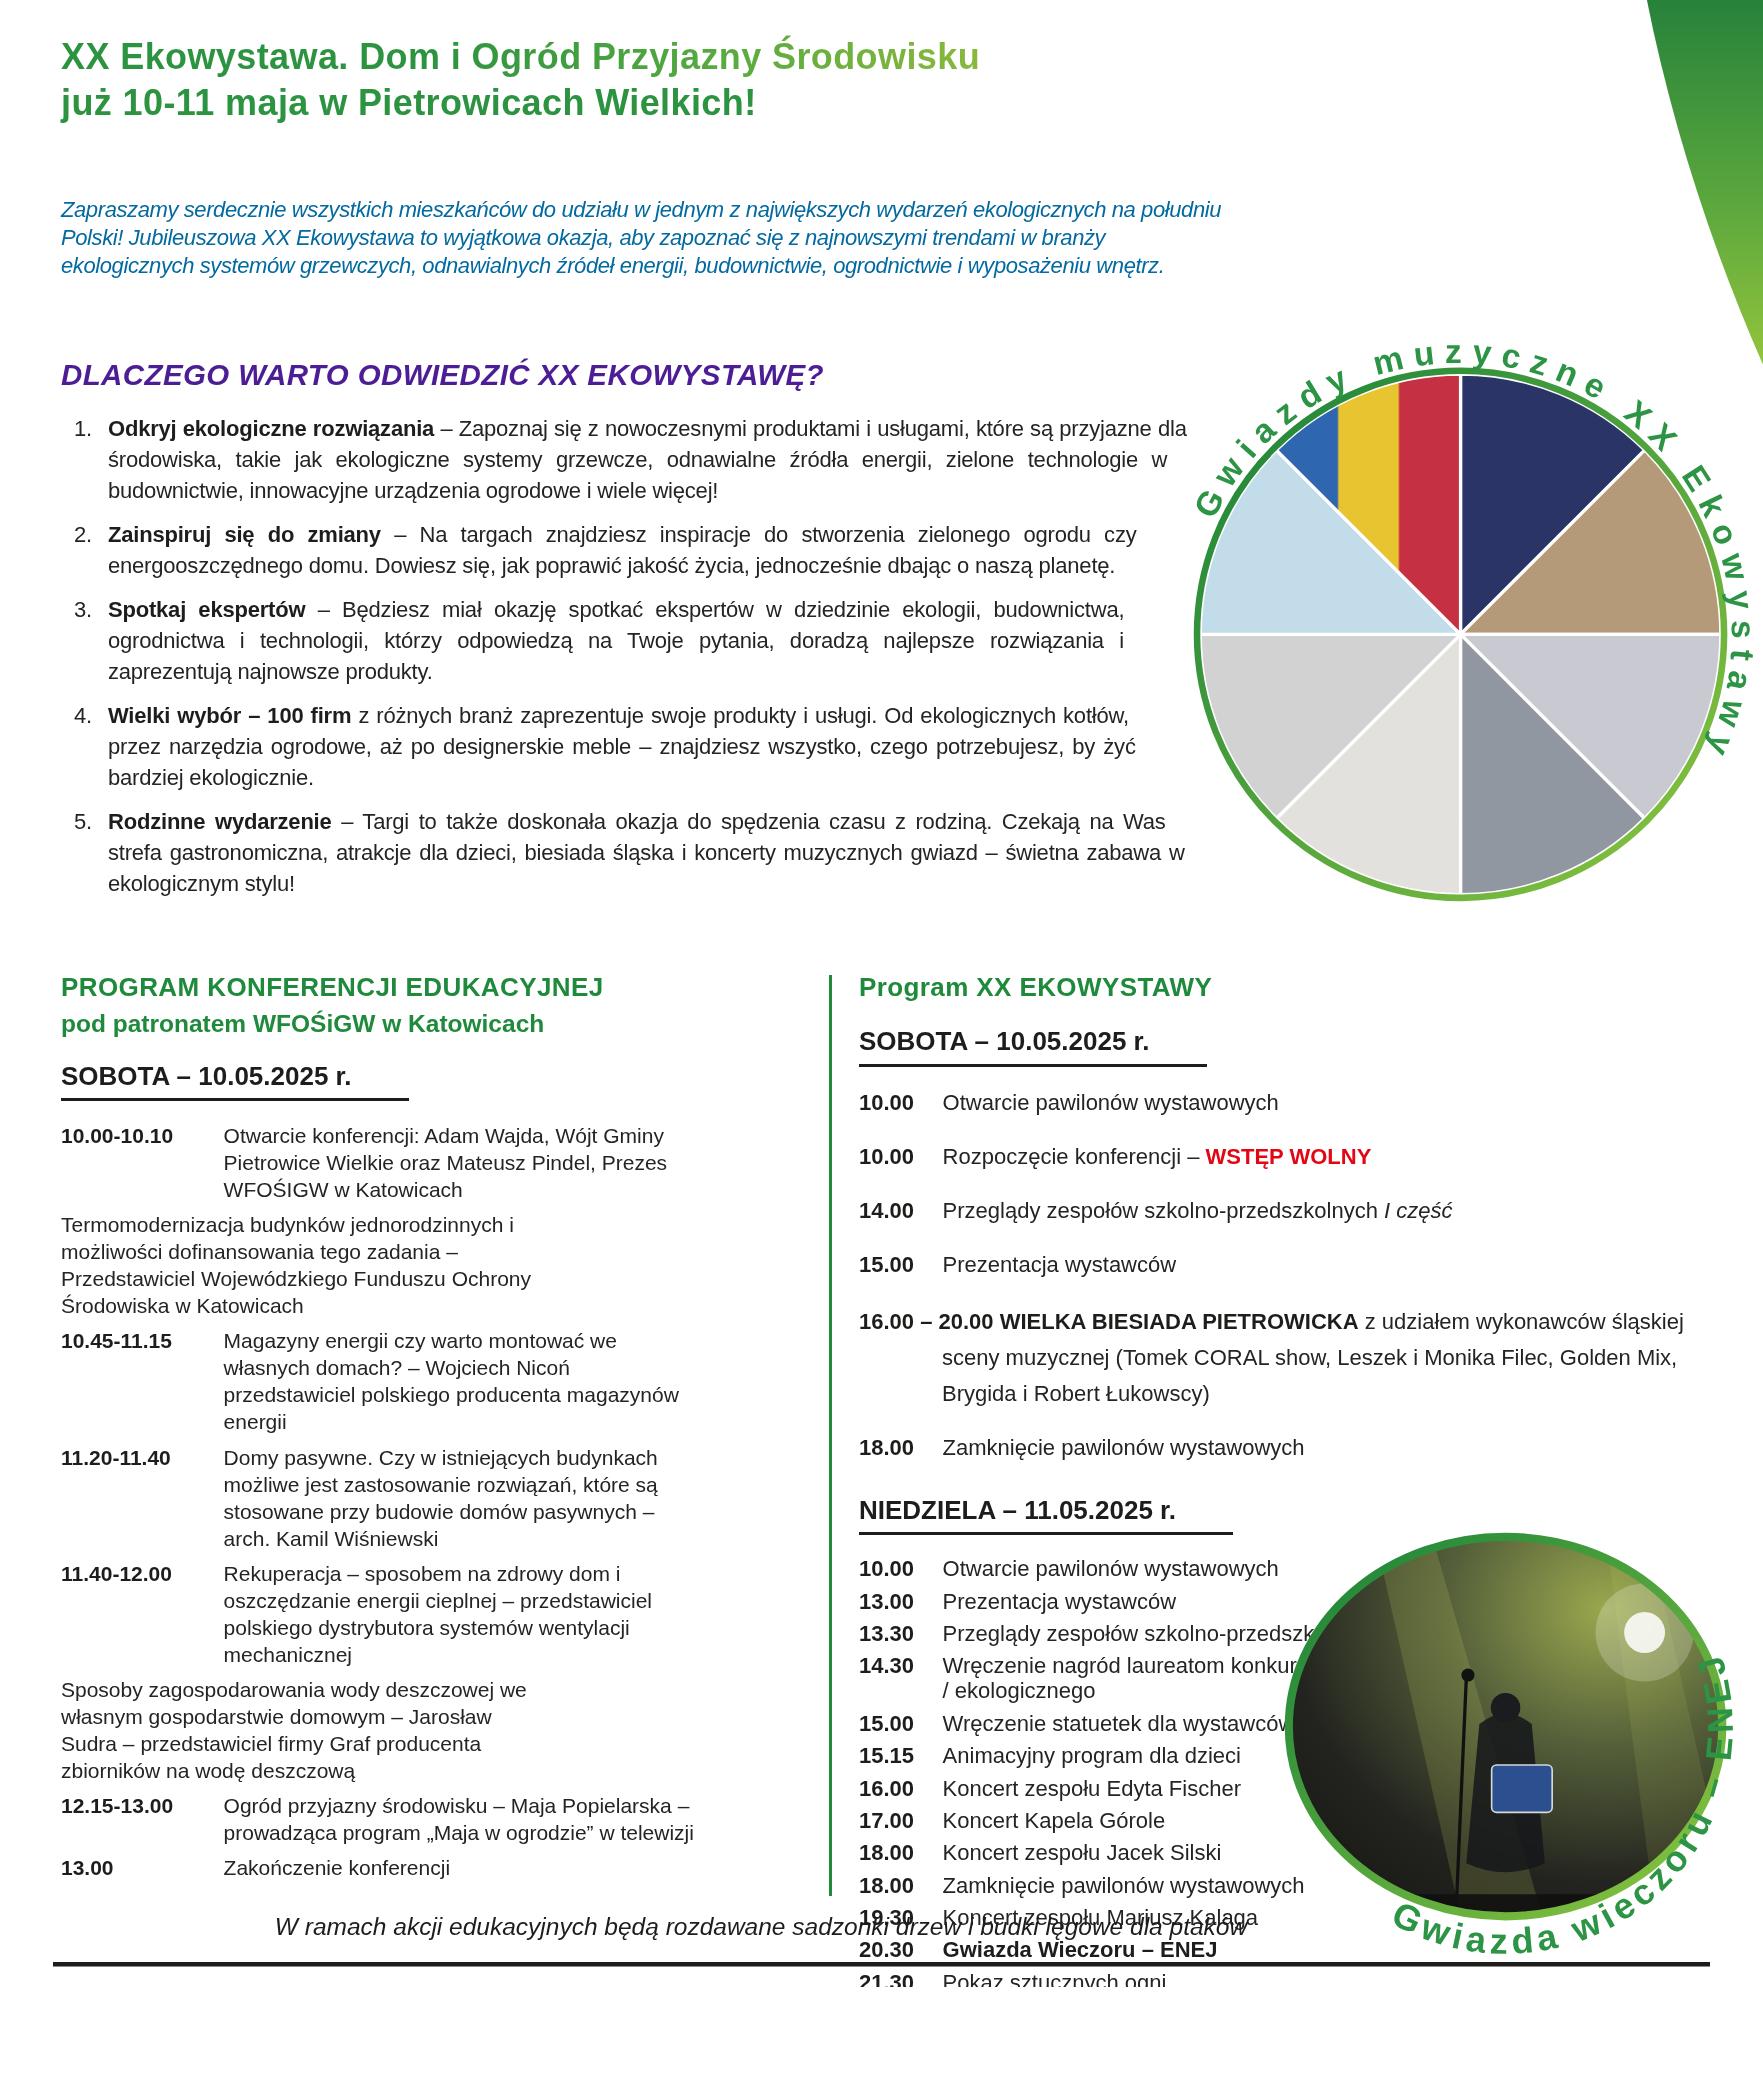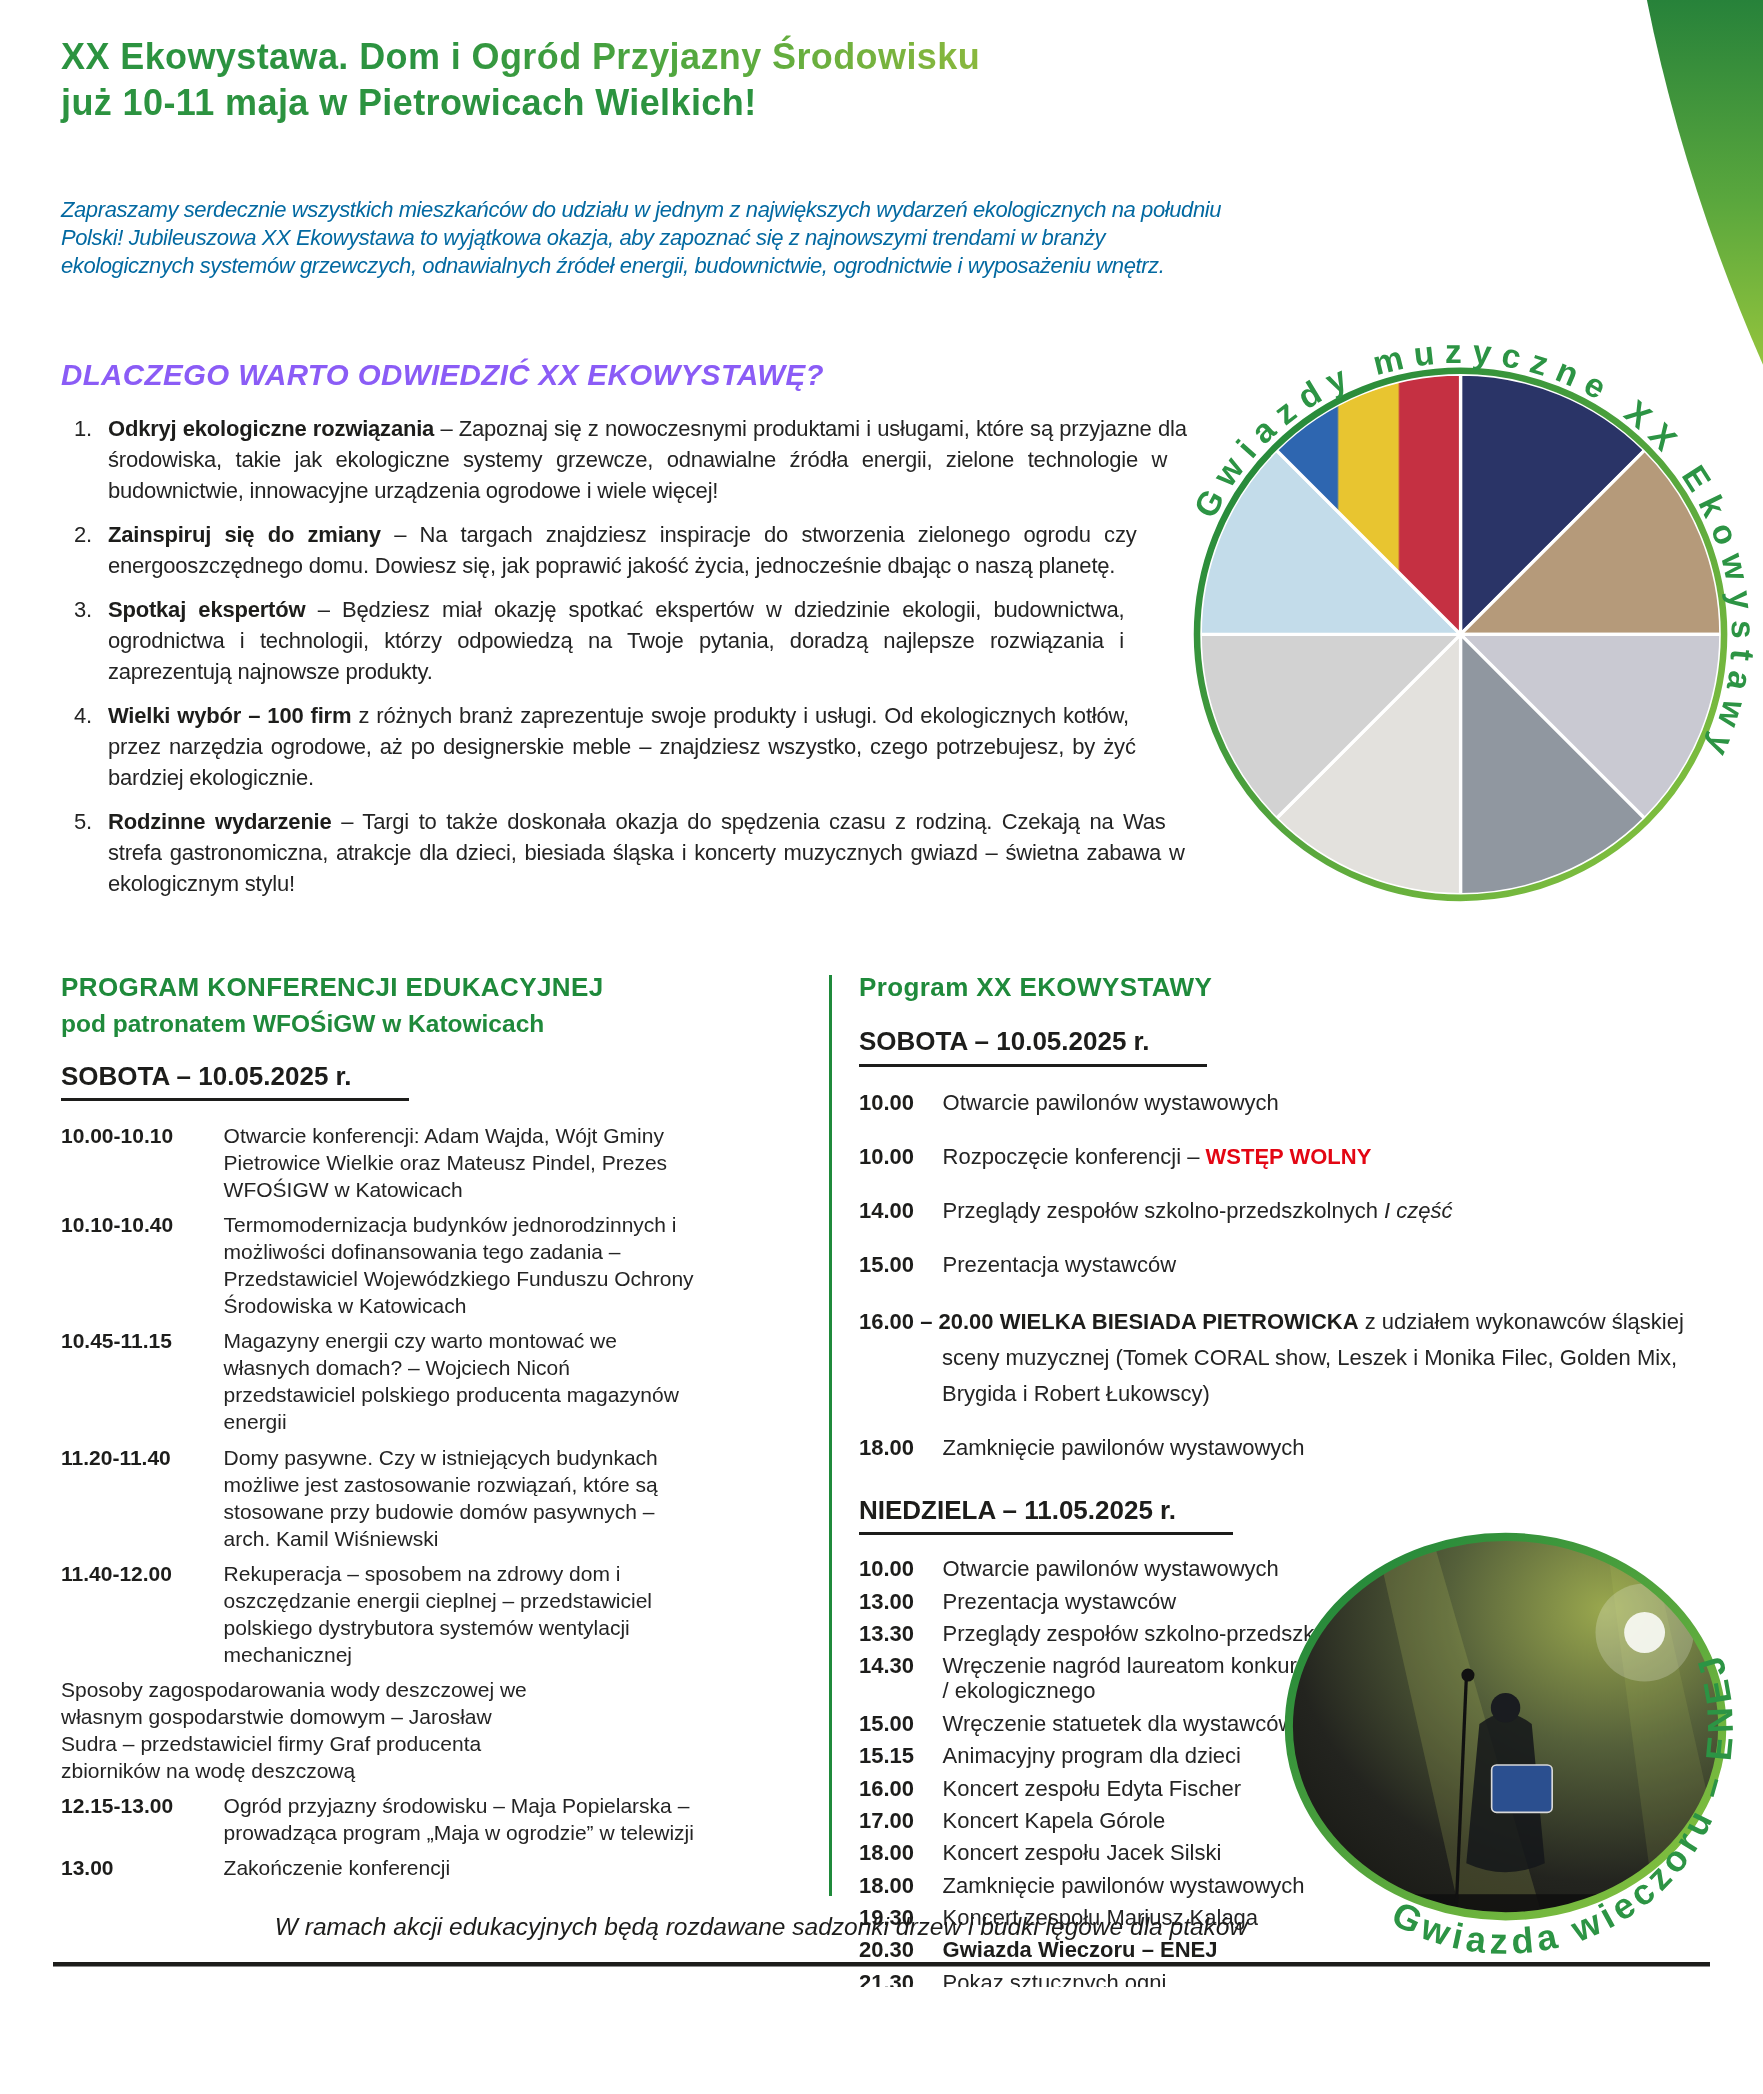--- a/index.html
+++ b/index.html
@@ -14,21 +14,21 @@
   .title-l1{background:linear-gradient(90deg,#2c9340 0%,#2c9340 40%,#55a93f 70%,#8ab83e 100%);
             -webkit-background-clip:text;background-clip:text;color:transparent;}
   .title-l2{color:#2c9340;}
 
   
   .intro{position:absolute;left:61px;top:196px;width:1170px;font-style:italic;font-size:22px;
          line-height:28px;color:#0369a1;letter-spacing:-0.4px;}
 
   
   .why-heading{position:absolute;left:61px;top:358px;font-size:29.5px;font-weight:bold;font-style:italic;
-               color:#8b5cf6;letter-spacing:0.4px;}
+               color:#4c1d95;letter-spacing:0.4px;}
   .why-wrap{position:absolute;left:61px;top:413px;width:1628px;font-size:22px;line-height:31px;letter-spacing:-0.2px;}
   .wheel-spacer{float:right;width:573px;height:630px;shape-outside:circle(344px at 352px 229px);}
   .why-item{position:relative;padding-left:47px;text-align:justify;margin-bottom:13px;}
   .why-item .num{position:absolute;left:13px;}
   .why-item .lead{font-weight:bold;color:#1d1d1b;}
 
   
   .wheel{position:absolute;left:1152px;top:334px;}
   .curved-label{font-family:"Liberation Sans",sans-serif;font-weight:bold;fill:#2c9444;}
 
@@ -137,21 +137,20 @@
   <div class="conf-col">
     <div class="col-h">PROGRAM KONFERENCJI EDUKACYJNEJ</div>
     <div class="col-sub">pod patronatem WFOŚiGW w Katowicach</div>
     <div class="day-h">SOBOTA – 10.05.2025 r.</div>
     <div class="entries" id="conf-entries">
         <div class="crow">
           <div class="ctime">10.00-10.10</div>
           <div class="cdesc">Otwarcie konferencji: Adam Wajda, Wójt Gminy Pietrowice Wielkie oraz Mateusz Pindel, Prezes WFOŚIGW w Katowicach</div>
         </div>
         <div class="crow">
-          <div class="ctime">10.10-10.40</div>
           <div class="cdesc">Termomodernizacja budynków jednorodzinnych i możliwości dofinansowania tego zadania – Przedstawiciel Wojewódzkiego Funduszu Ochrony Środowiska w Katowicach</div>
         </div>
         <div class="crow">
           <div class="ctime">10.45-11.15</div>
           <div class="cdesc">Magazyny energii czy warto montować we własnych domach? – Wojciech Nicoń przedstawiciel polskiego producenta magazynów energii</div>
         </div>
         <div class="crow">
           <div class="ctime">11.20-11.40</div>
           <div class="cdesc">Domy pasywne. Czy w istniejących budynkach możliwe jest zastosowanie rozwiązań, które są stosowane przy budowie domów pasywnych – arch. Kamil Wiśniewski</div>
         </div>

